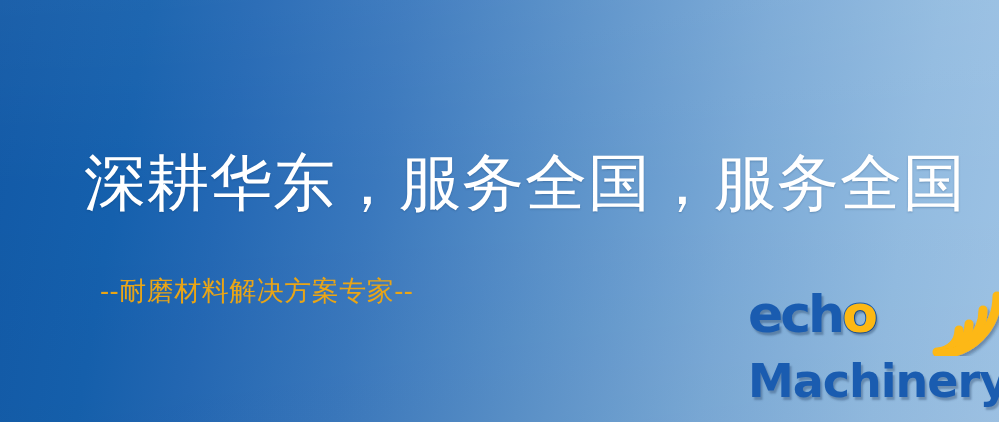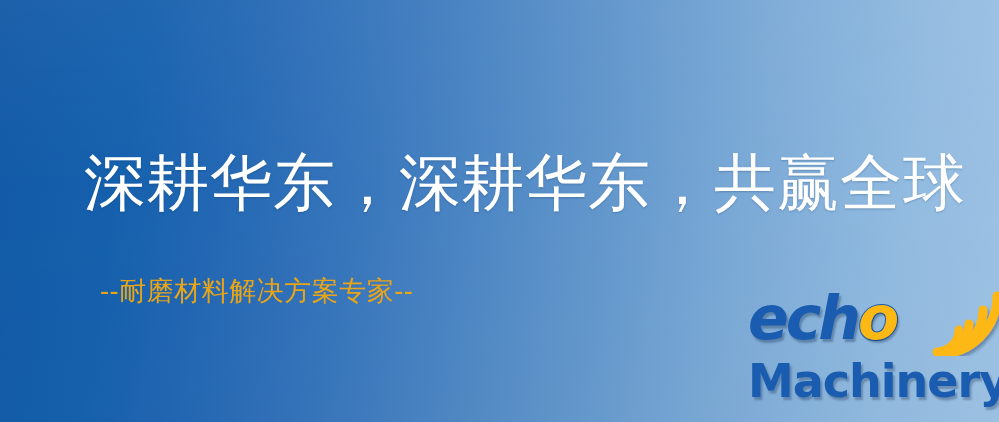--- a/index.html
+++ b/index.html
@@ -92,27 +92,26 @@
     left: 0;
     top: 0;
     width: 254px;
     height: 86px;
   }
   .logo-word {
     position: absolute;
     left: 3px;
     top: -4px;
     font-family: "DejaVu Sans", "Liberation Sans", sans-serif;
-    font-size: 60px;
+    font-size: 52px;
     font-weight: 700;
     color: #1a5cb0;
     letter-spacing: -3px;
     line-height: 1;
     text-shadow: 2px 3px 2px rgba(20, 45, 80, 0.35);
-    font-style: italic;
   }
   .logo-word .o-gold {
     color: #fdb813;
     -webkit-text-stroke: 2px #1a5cb0;
     paint-order: stroke fill;
   }
   .logo-arcs {
     position: absolute;
     left: 178px;
     top: -2px;
@@ -134,21 +133,21 @@
   }
 </style>
 </head>
 <body>
 
 <div id="banner">
 
   <div id="banner-bg"></div>
   <div id="banner-bg-soft"></div>
 
-  <h1 class="headline">深耕华东，深耕华东，共赢全球</h1>
+  <h1 class="headline">深耕华东，服务全国，服务全国</h1>
 
   <p class="subtitle">--耐磨材料解决方案专家--</p>
 
   <div class="logo">
 
     <div class="logo-echo">
       <div class="logo-word"><span>ech</span><span class="o-gold">o</span></div>
 
       <svg class="logo-arcs" viewBox="0 0 78 66">
         <defs>

